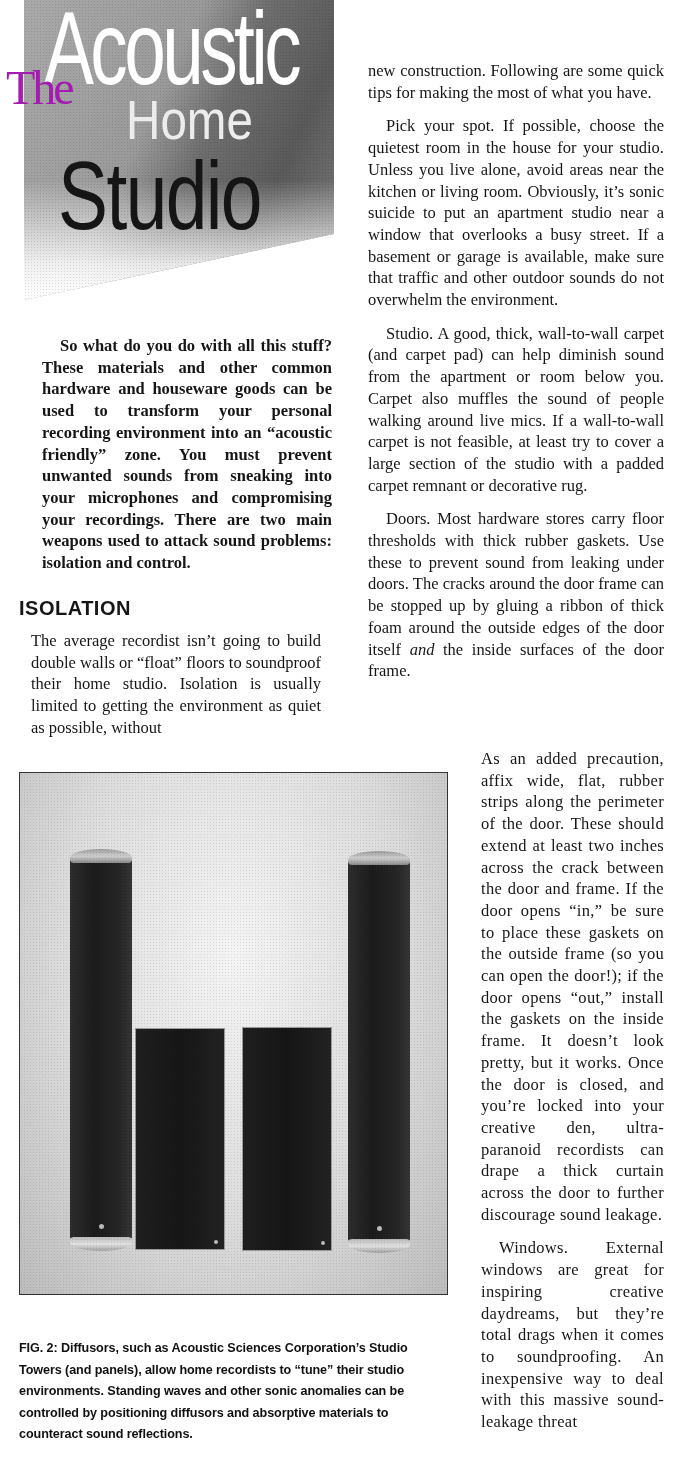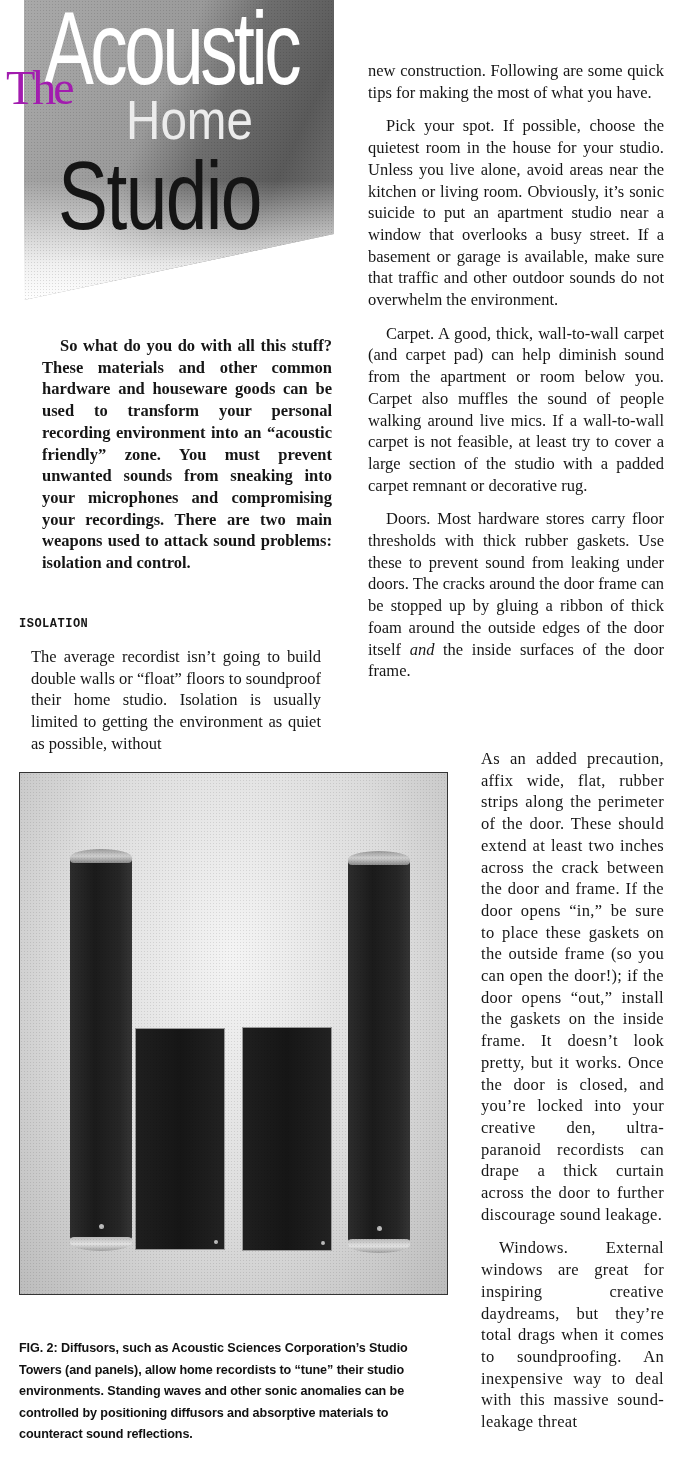--- a/index.html
+++ b/index.html
@@ -46,22 +46,22 @@
     
     .col { position: absolute; font-size: 16.5px; line-height: 21.7px; text-align: justify; }
     .col p { margin: 12px; }
     .indent { text-indent: 18px; }
     .col-left-top { left: 30px; top: 323px; width: 314px; font-weight: bold; }
     .col-left-mid { left: 19px; top: 598px; width: 314px; }
     .col-right-top { left: 356px; top: 48px; width: 320px; }
     .col-right-narrow { left: 469px; top: 736px; width: 207px; letter-spacing: 0.3px; }
 
     .heading-isolation {
-      font-family: Liberation Mono, monospace; font-weight: bold;
-      font-size: 12px; letter-spacing: 0.5px; line-height: 20px; margin: 16px 0 2px 0;
+      font-family: Liberation Sans, sans-serif; font-weight: bold;
+      font-size: 20px; letter-spacing: 0.5px; line-height: 20px; margin: 0 0 2px 0;
     }
     .run-in { font-weight: normal; }
     .ital { font-style: italic; }
 
     
     .photo {
       position: absolute; left: 19px; top: 772px; width: 427px; height: 521px;
       border: 1px solid #333;
       background:
         radial-gradient(ellipse at 50% 35%, #f4f4f4 0%, #dcdcdc 55%, #bcbcbc 100%);
@@ -123,21 +123,21 @@
   </div>
 
   <div class="col col-left-mid">
     <div class="heading-isolation">ISOLATION</div>
     <p>The average recordist isn’t going to build double walls or “float” floors to soundproof their home studio. Isolation is usually limited to getting the environment as quiet as possible, without</p>
   </div>
 
   <div class="col col-right-top">
     <p>new construction. Following are some quick tips for making the most of what you have.</p>
     <p class="indent"><span class="run-in">Pick your spot.</span><span> If possible, choose the quietest room in the house for your studio. Unless you live alone, avoid areas near the kitchen or living room. Obviously, it’s sonic suicide to put an apartment studio near a window that overlooks a busy street. If a basement or garage is available, make sure that traffic and other outdoor sounds do not overwhelm the environment.</span></p>
-    <p class="indent"><span class="run-in">Carpet.</span><span> A good, thick, wall-to-wall carpet (and carpet pad) can help diminish sound from the apartment or room below you. Carpet also muffles the sound of people walking around live mics. If a wall-to-wall carpet is not feasible, at least try to cover a large section of the studio with a padded carpet remnant or decorative rug.</span></p>
+    <p class="indent"><span class="run-in">Studio.</span><span> A good, thick, wall-to-wall carpet (and carpet pad) can help diminish sound from the apartment or room below you. Carpet also muffles the sound of people walking around live mics. If a wall-to-wall carpet is not feasible, at least try to cover a large section of the studio with a padded carpet remnant or decorative rug.</span></p>
     <p class="indent"><span class="run-in">Doors.</span><span> Most hardware stores carry floor thresholds with thick rubber gaskets. Use these to prevent sound from leaking under doors. The cracks around the door frame can be stopped up by gluing a ribbon of thick foam around the outside edges of the door itself </span><span class="ital">and</span><span> the inside surfaces of the door frame.</span></p>
   </div>
 
   <div class="col col-right-narrow">
     <p>As an added precaution, affix wide, flat, rubber strips along the perimeter of the door. These should extend at least two inches across the crack between the door and frame. If the door opens “in,” be sure to place these gaskets on the outside frame (so you can open the door!); if the door opens “out,” install the gaskets on the inside frame. It doesn’t look pretty, but it works. Once the door is closed, and you’re locked into your creative den, ultra-paranoid recordists can drape a thick curtain across the door to further discourage sound leakage.</p>
     <p class="indent"><span class="run-in">Windows.</span><span> External windows are great for inspiring creative daydreams, but they’re total drags when it comes to soundproofing. An inexpensive way to deal with this massive sound-leakage threat</span></p>
   </div>
 
   <div class="photo" title="Two tall cylindrical studio tower diffusors flanking two rectangular dark panels">
     <div class="tower" style="left:50px; top:86px; width:62px; height:380px;">

